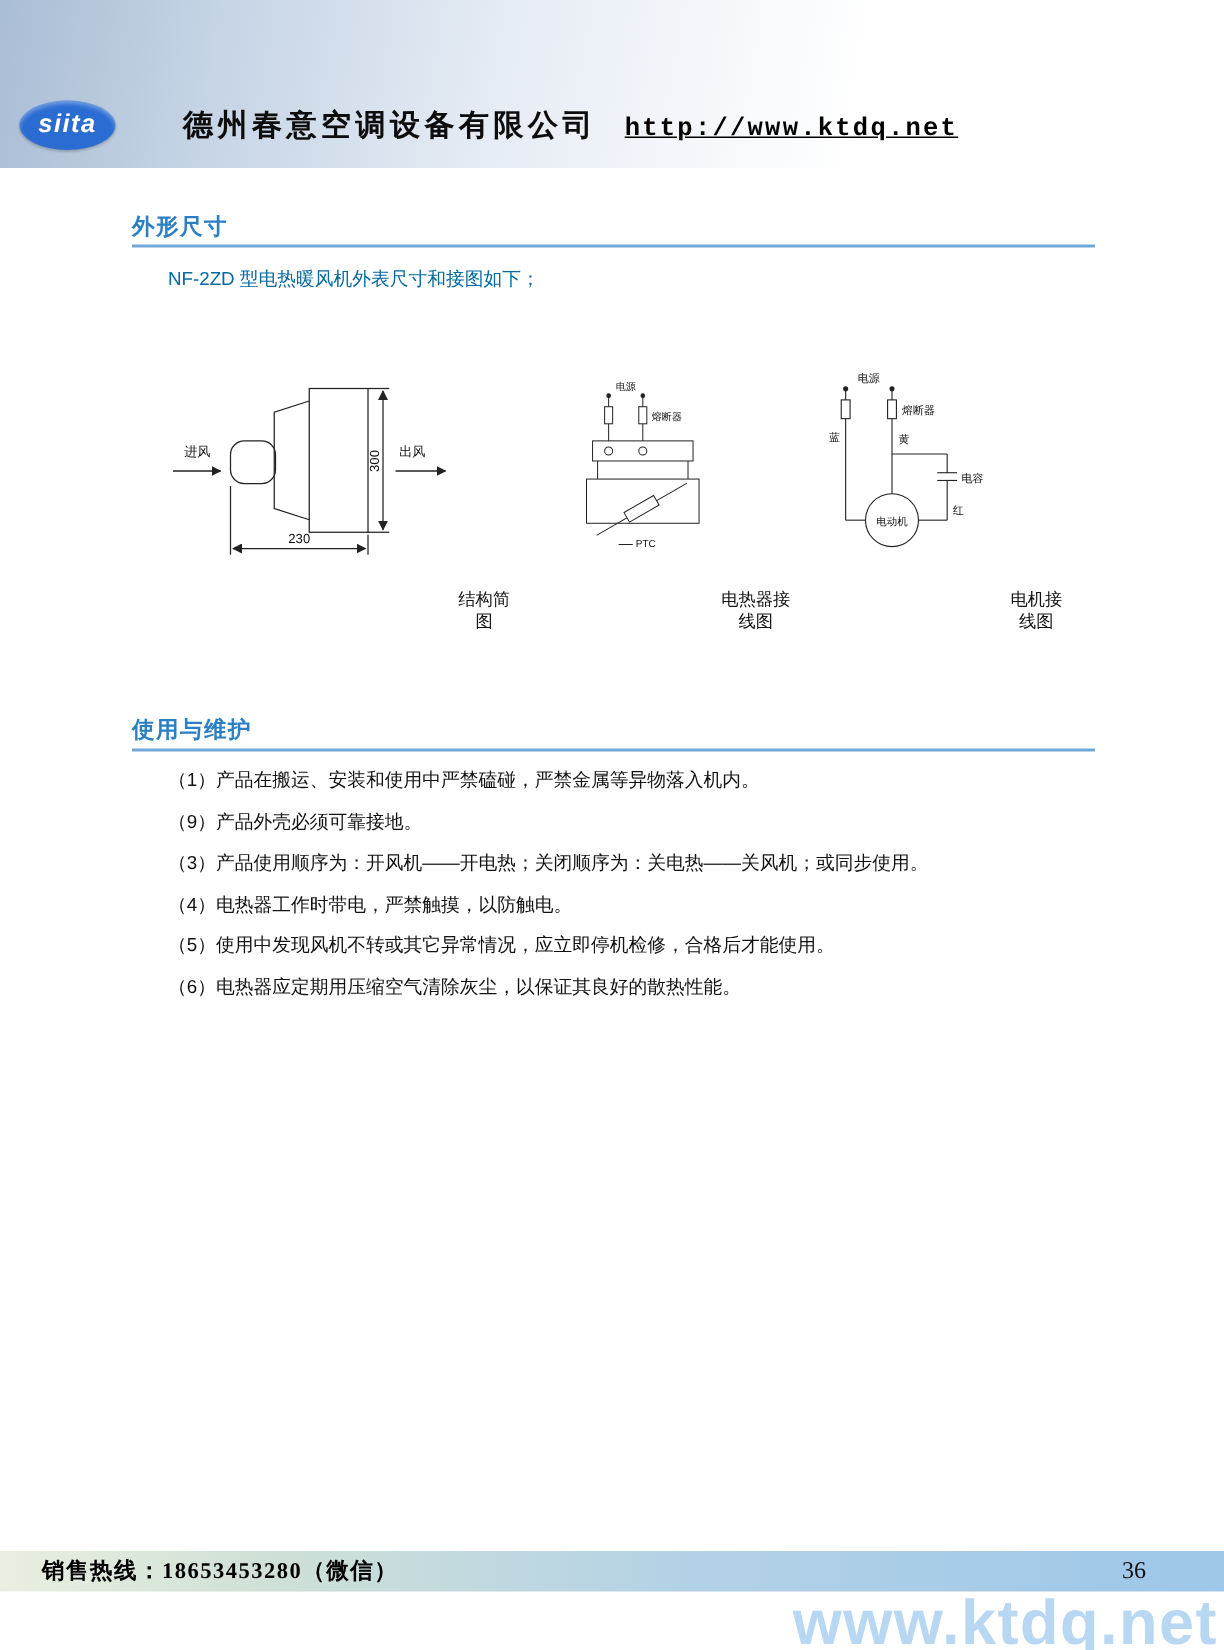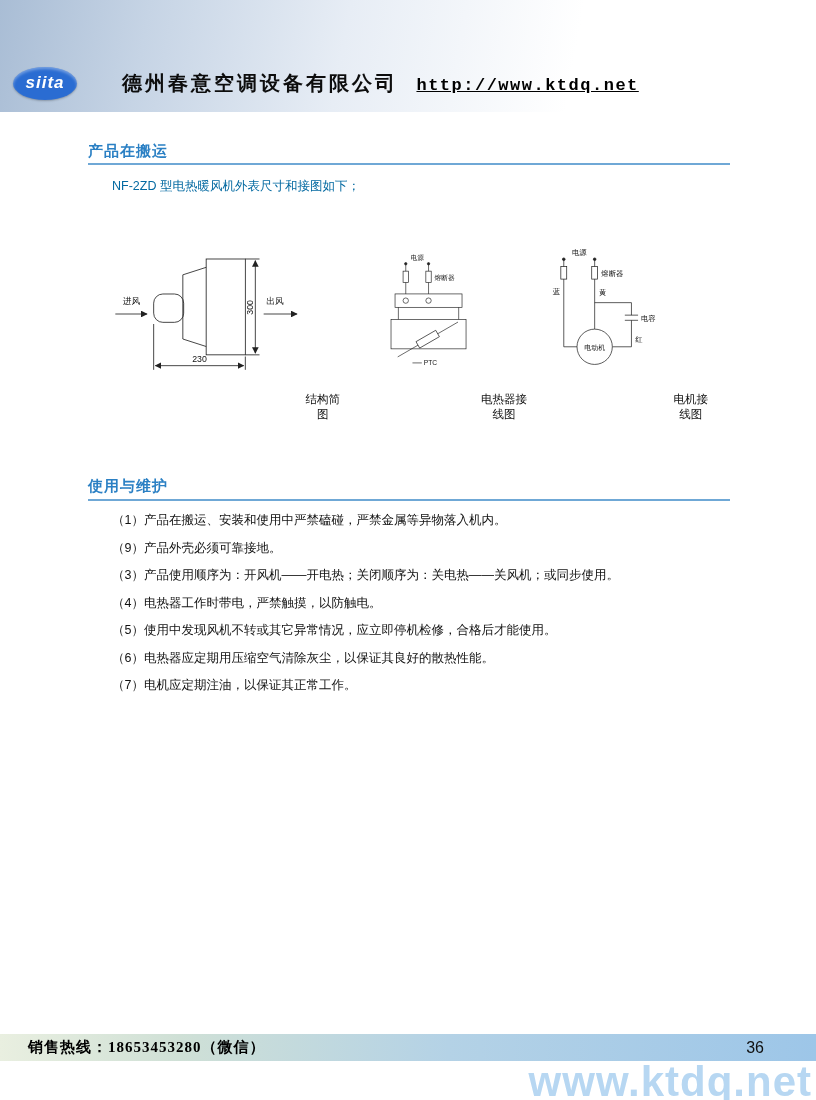--- a/index.html
+++ b/index.html
@@ -42,38 +42,38 @@
   .usage-list { position: absolute; left: 112px; top: 512px; width: 640px; }
   .usage-item { font-size: 12.5px; color: #111; margin-bottom: 10.5px; white-space: nowrap; }
 
   
   .footer-band { position: absolute; left: 0; top: 1034px; width: 816px; height: 27px;
     background: linear-gradient(90deg, #e9efe0 0%, #cfe0d6 22%, #b4d2e6 55%, #9dc6e8 100%);
     display: flex; align-items: center; }
   .hotline { font-family: "Liberation Serif", serif; font-weight: bold; font-size: 15px;
     color: #000; margin-left: 28px; letter-spacing: 1px; }
   .page-number { margin-left: auto; margin-right: 52px; font-size: 16px;
-    font-family: Liberation Sans, sans-serif; color: #111; }
+    font-family: Liberation Serif, serif; color: #111; }
   .watermark { position: absolute; right: 4px; top: 1058px; font-size: 42px; font-weight: bold;
     color: #b7d7f2; letter-spacing: 1px; }
 </style>
 </head>
 <body>
 
 <div class="page">
 
   <div class="header-band">
     <div class="logo">siita</div>
     <div class="header-line">
       <span class="company-name">德州春意空调设备有限公司</span>
       <span class="website">http://www.ktdq.net</span>
     </div>
   </div>
 
-  <div class="section-title" id="dim-title">产品在搬运</div>
+  <div class="section-title" id="dim-title">外形尺寸</div>
   <div class="section-rule" id="dim-rule"></div>
   <div class="intro">NF-2ZD 型电热暖风机外表尺寸和接图如下；</div>
 
   <div class="diagrams">
 
     <div class="diagram structure">
       <svg viewBox="0 0 230 148" width="230" height="148">
         <defs>
           <marker id="arr" viewBox="0 0 10 10" refX="9" refY="5" markerWidth="8" markerHeight="8" orient="auto-start-reverse">
             <path d="M0,0 L10,5 L0,10 z" fill="#222"></path>
@@ -166,21 +166,20 @@
   <div class="section-title" id="usage-title">使用与维护</div>
   <div class="section-rule" id="usage-rule"></div>
 
   <div class="usage-list">
     <div class="usage-item">（1）产品在搬运、安装和使用中严禁磕碰，严禁金属等异物落入机内。</div>
     <div class="usage-item">（9）产品外壳必须可靠接地。</div>
     <div class="usage-item">（3）产品使用顺序为：开风机——开电热；关闭顺序为：关电热——关风机；或同步使用。</div>
     <div class="usage-item">（4）电热器工作时带电，严禁触摸，以防触电。</div>
     <div class="usage-item">（5）使用中发现风机不转或其它异常情况，应立即停机检修，合格后才能使用。</div>
     <div class="usage-item">（6）电热器应定期用压缩空气清除灰尘，以保证其良好的散热性能。</div>
-    <div class="usage-item">（7）电机应定期注油，以保证其正常工作。</div>
   </div>
 
   <div class="footer-band">
     <span class="hotline">销售热线：18653453280（微信）</span>
     <span class="page-number">36</span>
   </div>
   <div class="watermark">www.ktdq.net</div>
 
 </div>
 

